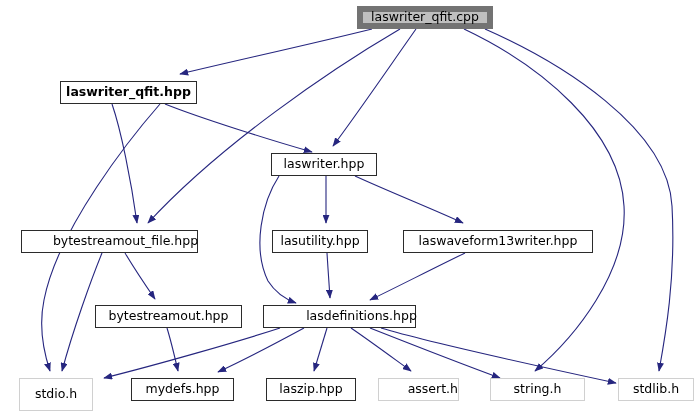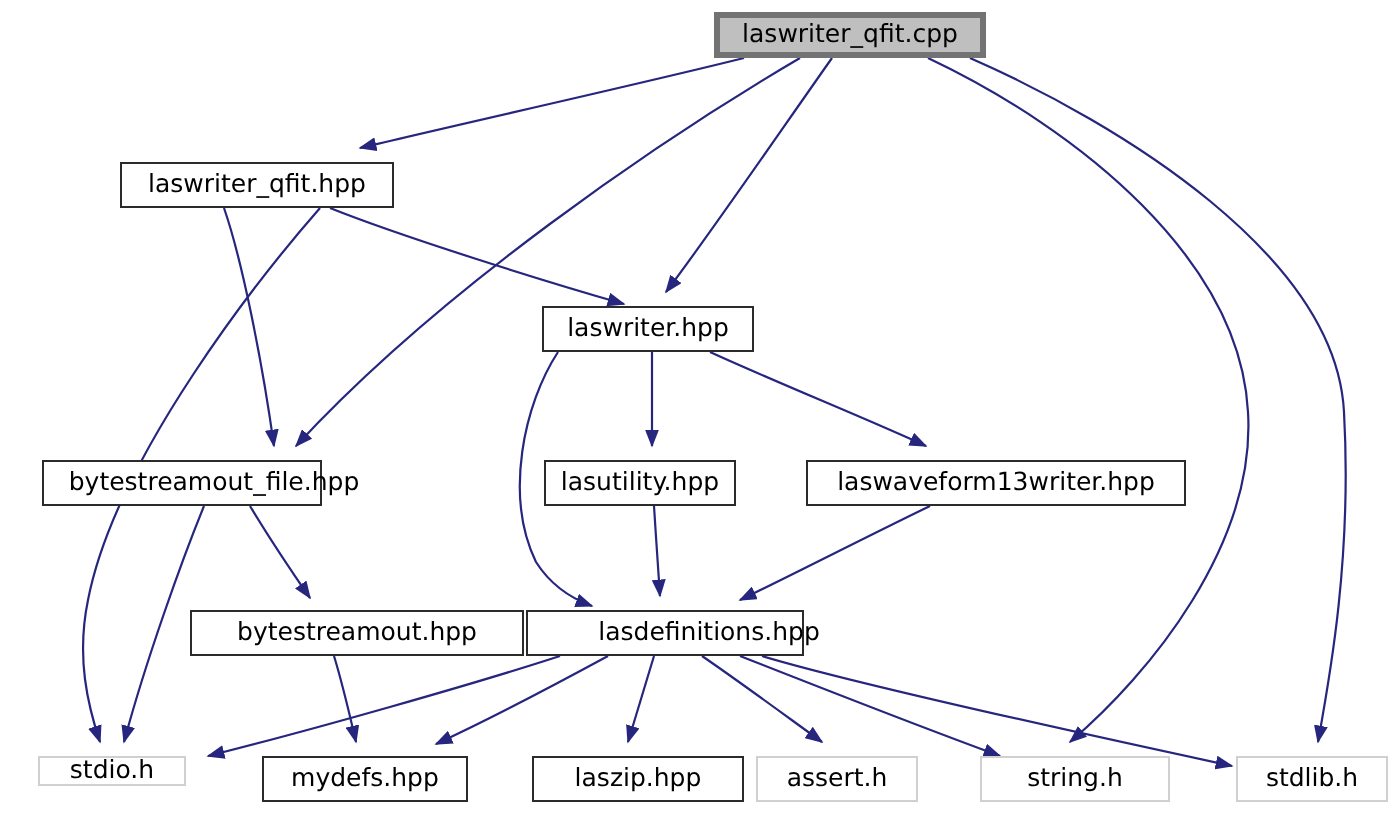--- a/index.html
+++ b/index.html
@@ -32,21 +32,21 @@
     white-space: nowrap;
     font-size: 12.5px;
     line-height: 1;
     color: #000000;
     background: #ffffff;
     border: 1px solid #404040;
     z-index: 2;
   }
   .node.root {
     background: #bfbfbf;
-    border: 3px solid #737373;
+    border: 6px solid #737373;
   }
   .node.sys {
     border: 1px solid #d0d0d0;
     background: #ffffff;
   }
   .node.proj {
     border: 1px solid #2b2b2b;
   }
 </style>
 </head>
@@ -83,51 +83,51 @@
         <path d="M 351,328 C 370,341 393,358 411,371" fill="none" stroke="#26267f" stroke-width="1.1" marker-end="url(#arrowhead)"></path>
         <path d="M 370,328 C 403,341 459,363 500,378" fill="none" stroke="#26267f" stroke-width="1.1" marker-end="url(#arrowhead)"></path>
         <path d="M 381,328 C 431,343 551,369 616,383" fill="none" stroke="#26267f" stroke-width="1.1" marker-end="url(#arrowhead)"></path>
       </g>
   </svg>
 
   <div id="nodes-layer">
       <div class="node root" style="left: 357px; top: 6px; width: 136px; height: 23px;">
         <span>laswriter_qfit.cpp</span>
       </div>
-      <div class="node proj" style="left: 60px; top: 81px; width: 137px; height: 23px;">
+      <div class="node proj" style="left: 60px; top: 81px; width: 137px; height: 23px; font-weight: bold;">
         <span>laswriter_qfit.hpp</span>
       </div>
       <div class="node proj" style="left: 271px; top: 153px; width: 106px; height: 23px; align-items: center;">
         <span>laswriter.hpp</span>
       </div>
-      <div class="node proj" style="left: 21px; top: 230px; width: 140px; height: 23px; padding-left: 32px;">
+      <div class="node proj" style="left: 21px; top: 230px; width: 177px; height: 23px; padding-left: 32px;">
         <span>bytestreamout_file.hpp</span>
       </div>
       <div class="node proj" style="left: 272px; top: 230px; width: 96px; height: 23px;">
         <span>lasutility.hpp</span>
       </div>
       <div class="node proj" style="left: 403px; top: 230px; width: 190px; height: 23px; text-align: right;">
         <span>laswaveform13writer.hpp</span>
       </div>
-      <div class="node proj" style="left: 95px; top: 305px; width: 167px; height: 23px;">
+      <div class="node proj" style="left: 95px; top: 305px; width: 147px; height: 23px;">
         <span>bytestreamout.hpp</span>
       </div>
-      <div class="node proj" style="left: 263px; top: 305px; width: 139px; height: 23px; padding-left: 44px;">
+      <div class="node proj" style="left: 263px; top: 305px; width: 153px; height: 23px; padding-left: 44px;">
         <span>lasdefinitions.hpp</span>
       </div>
-      <div class="node sys" style="left: 19px; top: 378px; width: 74px; height: 15px;">
+      <div class="node sys" style="left: 19px; top: 378px; width: 74px; height: 33px;">
         <span>stdio.h</span>
       </div>
       <div class="node proj" style="left: 131px; top: 378px; width: 103px; height: 23px;">
         <span>mydefs.hpp</span>
       </div>
-      <div class="node proj" style="left: 266px; top: 378px; width: 106px; height: 23px; align-items: center;">
+      <div class="node proj" style="left: 266px; top: 378px; width: 90px; height: 23px; align-items: center;">
         <span>laszip.hpp</span>
       </div>
-      <div class="node sys" style="left: 378px; top: 378px; width: 81px; height: 23px;">
+      <div class="node sys" style="left: 378px; top: 378px; width: 81px; height: 23px; justify-content: flex-end;">
         <span>assert.h</span>
       </div>
       <div class="node sys" style="left: 490px; top: 378px; width: 95px; height: 23px;">
         <span>string.h</span>
       </div>
       <div class="node sys" style="left: 618px; top: 378px; width: 76px; height: 23px;">
         <span>stdlib.h</span>
       </div>
     </div>
 

